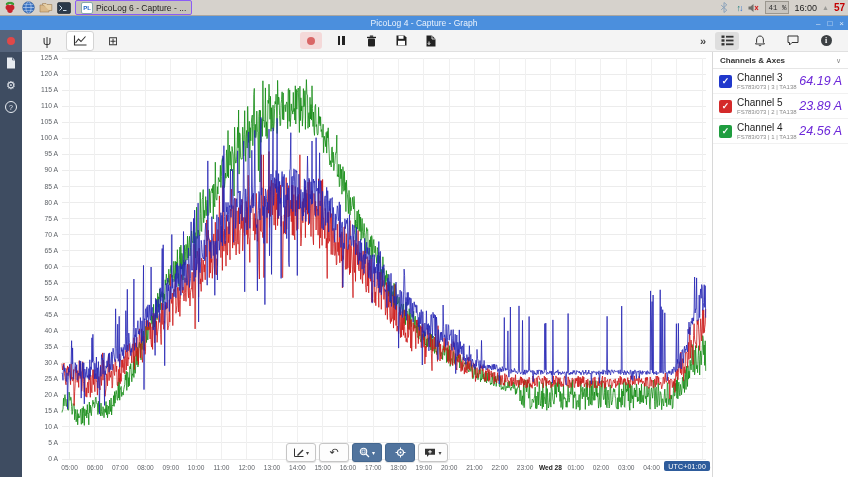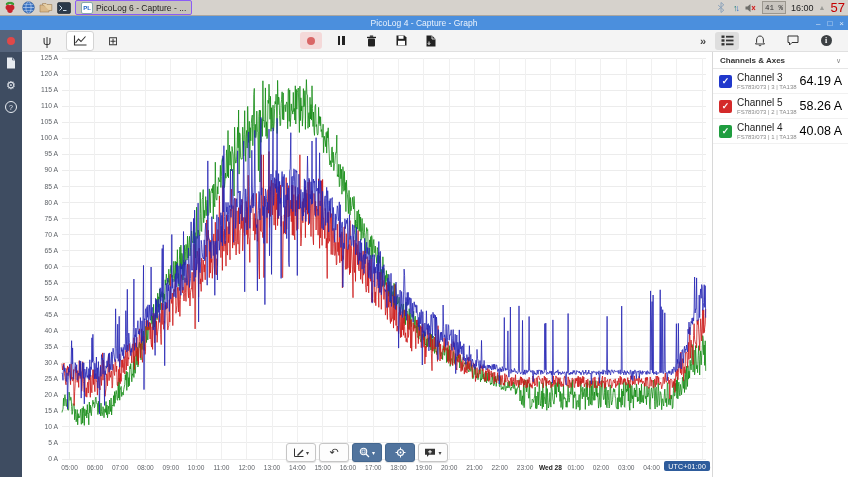--- a/index.html
+++ b/index.html
@@ -13,21 +13,21 @@
   .tb-ico{width:14px;height:13px;display:flex;align-items:center;justify-content:center;}
   .win-btn{display:flex;align-items:center;gap:3px;height:13px;background:#c7c3bc;
     border:1px solid #8b5cf6;border-radius:2px;padding:0 5px;font-size:8.5px;color:#222;}
   .pl-badge{width:10px;height:10px;background:#fff;border:1px solid #8aa;border-radius:2px;
     font-size:6px;font-weight:bold;color:#1b62c4;display:flex;align-items:center;justify-content:center;}
   .tb-right{margin-left:auto;display:flex;align-items:center;gap:5px;}
   .cpu-box{background:#c9c5bf;border:1px solid #9b978f;font-size:7.5px;padding:0 2px;height:11px;
     display:flex;align-items:center;color:#333;font-family:Liberation Mono, monospace;}
   .net-arrows{font-size:9px;font-weight:bold;letter-spacing:-2px;}
   .net-up{color:#1d7d7d;} .net-down{color:#2f6fd0;}
-  .temp-tri{color:#9a9a96;font-size:7px;} .temp-val{color:#c40000;font-weight:normal;font-size:13px;}
+  .temp-tri{color:#9a9a96;font-size:7px;} .temp-val{color:#c40000;font-weight:bold;font-size:10px;}
   
   .titlebar{position:absolute;left:0;top:16px;width:848px;height:14px;background:#4b8fdd;
     display:flex;align-items:center;justify-content:center;color:#eaf2fc;font-size:8.5px;}
   .win-controls{position:absolute;right:4px;top:0;height:14px;display:flex;gap:7px;
     align-items:center;color:#dce9f8;font-size:8px;}
   
   .main{position:absolute;left:0;top:30px;width:848px;height:447px;display:flex;}
   .sidebar{width:22px;background:#3e4c61;display:flex;flex-direction:column;align-items:center;flex:0 0 22px;}
   .sb-cell{width:22px;height:22px;display:flex;align-items:center;justify-content:center;}
   .sb-active{background:#55647c;}
@@ -74,21 +74,21 @@
   .panel-header{display:flex;align-items:center;justify-content:space-between;
     padding:4px 7px 3px 7px;border-bottom:1px solid #e6e6e6;}
   .panel-title{font-size:8px;font-weight:bold;color:#333;}
   .panel-chevron{font-size:7px;color:#888;}
   .ch-row{display:flex;align-items:center;gap:5px;padding:3px 6px;border-bottom:1px solid #f1f1f1;}
   .ch-box{width:13px;height:13px;border-radius:2px;color:#fff;font-size:9px;font-weight:bold;
     display:flex;align-items:center;justify-content:center;flex:0 0 13px;}
   .ch-meta{flex:1;min-width:0;}
   .ch-name{font-size:10px;color:#222;line-height:1.15;}
   .ch-dev{font-size:6px;color:#8a8a8a;line-height:1.1;white-space:nowrap;}
-  .ch-val{font-size:12.5px;color:#000000;white-space:nowrap;}
+  .ch-val{font-size:12.5px;color:#6d28d9;white-space:nowrap;font-style:italic;}
 </style>
 </head>
 <body>
 
 <div class="screen">
 
   <div class="taskbar">
     <div class="tb-ico">
       <svg width="12" height="13" viewBox="0 0 12 13">
         <ellipse cx="4" cy="2.4" rx="2.4" ry="1.3" fill="#3a9b35" transform="rotate(-25 4 2.4)"></ellipse>
@@ -420,28 +420,28 @@
             </span>
             <span class="ch-val">64.19 A</span>
           </div>
 
           <div class="ch-row">
             <span class="ch-box" style="background: rgb(212, 42, 42);">✓</span>
             <span class="ch-meta">
               <div class="ch-name">Channel 5</div>
               <div class="ch-dev">FS783/073 | 2 | TA138</div>
             </span>
-            <span class="ch-val">58.26 A</span>
+            <span class="ch-val">23.89 A</span>
           </div>
 
           <div class="ch-row">
             <span class="ch-box" style="background: rgb(31, 157, 64);">✓</span>
             <span class="ch-meta">
               <div class="ch-name">Channel 4</div>
               <div class="ch-dev">FS783/073 | 1 | TA138</div>
             </span>
-            <span class="ch-val">40.08 A</span>
+            <span class="ch-val">24.56 A</span>
           </div>
         </div>
       </div>
     </div>
   </div>
 </div>
 
 </body></html>

